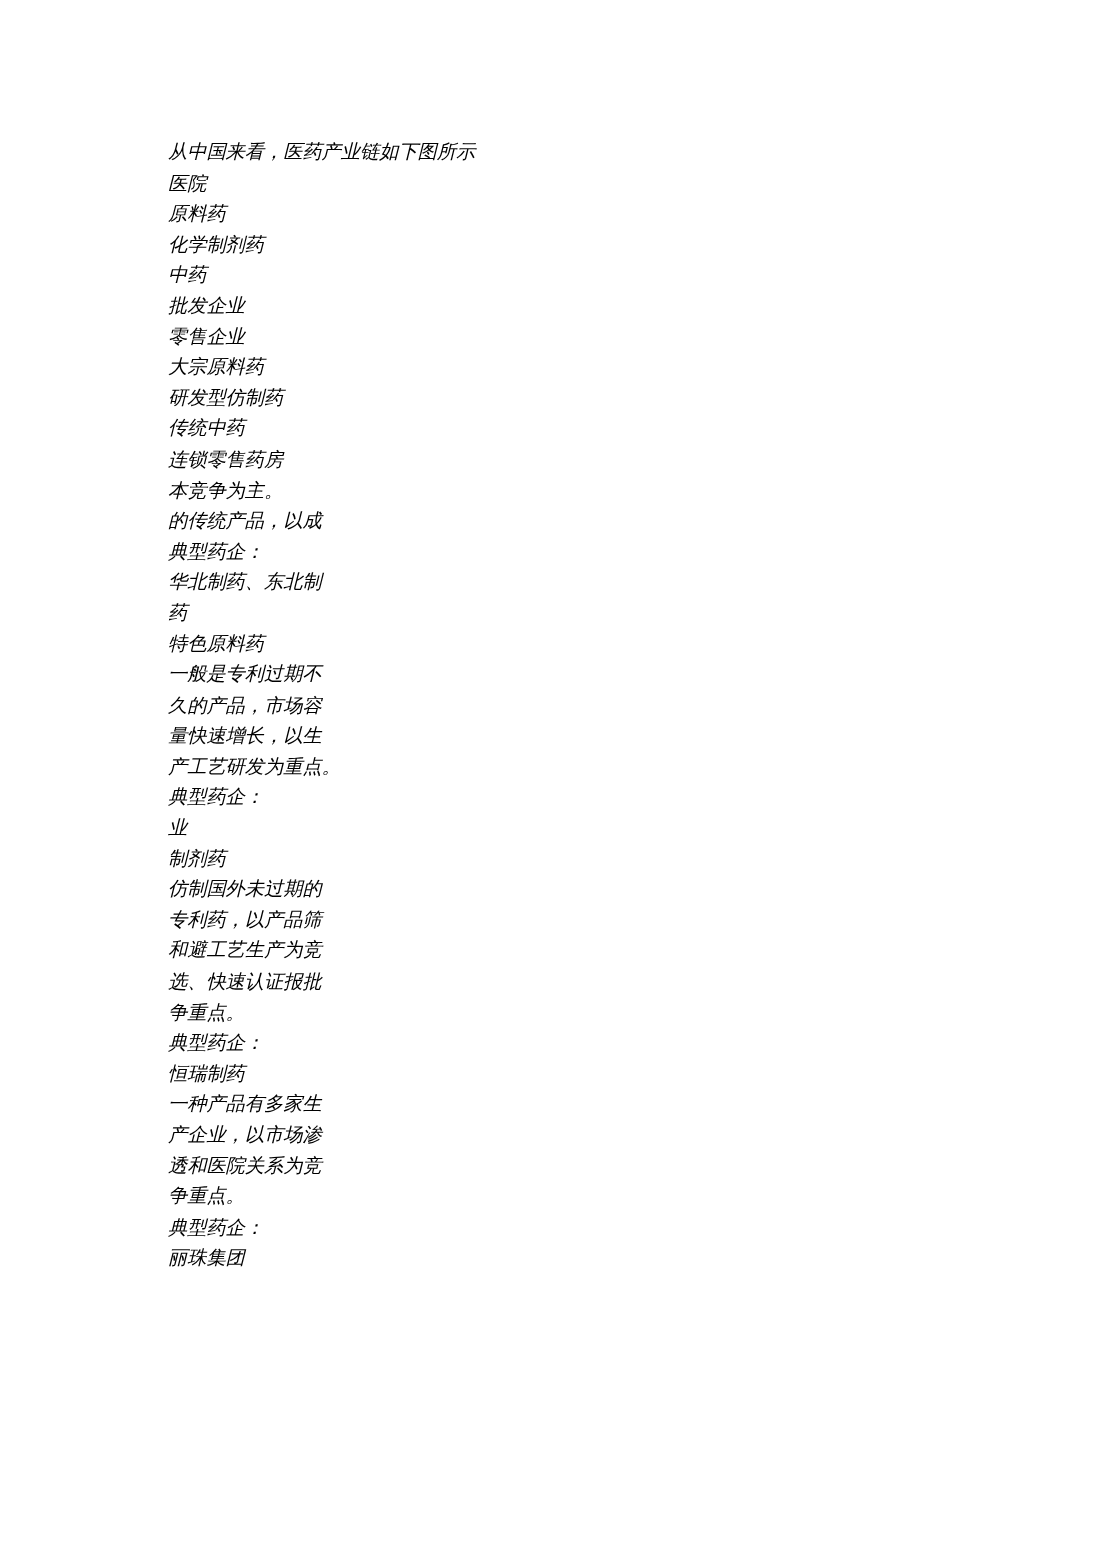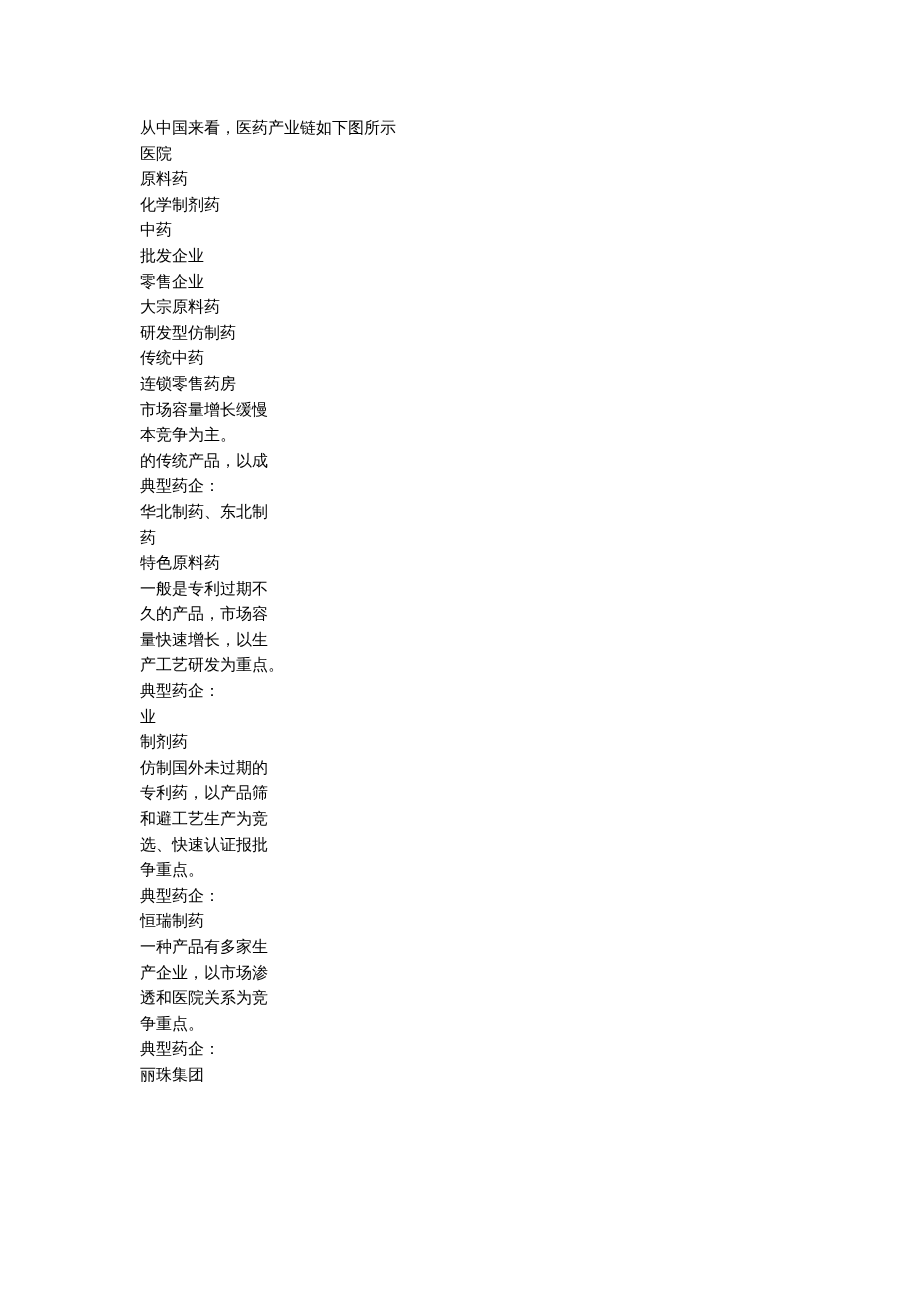--- a/index.html
+++ b/index.html
@@ -12,38 +12,38 @@
       font-family: "SimSun", "宋体", serif;
       font-size: 16px;
       line-height: 1.6;
       color: #000000;
       padding: 115px 140px 50px 140px;
       width: 920px;
     }
     .line {
       display: block;
       white-space: nowrap;
+      font-style: italic;
     }
   </style>
 </head>
 <body>
 
 <div>
   <span class="line">从中国来看，医药产业链如下图所示</span>
   <span class="line">医院</span>
   <span class="line">原料药</span>
   <span class="line">化学制剂药</span>
   <span class="line">中药</span>
   <span class="line">批发企业</span>
   <span class="line">零售企业</span>
   <span class="line">大宗原料药</span>
   <span class="line">研发型仿制药</span>
   <span class="line">传统中药</span>
   <span class="line">连锁零售药房</span>
-  <span class="line">市场容量增长缓慢</span>
   <span class="line">本竞争为主。</span>
   <span class="line">的传统产品，以成</span>
   <span class="line">典型药企：</span>
   <span class="line">华北制药、东北制</span>
   <span class="line">药</span>
   <span class="line">特色原料药</span>
   <span class="line">一般是专利过期不</span>
   <span class="line">久的产品，市场容</span>
   <span class="line">量快速增长，以生</span>
   <span class="line">产工艺研发为重点。</span>

